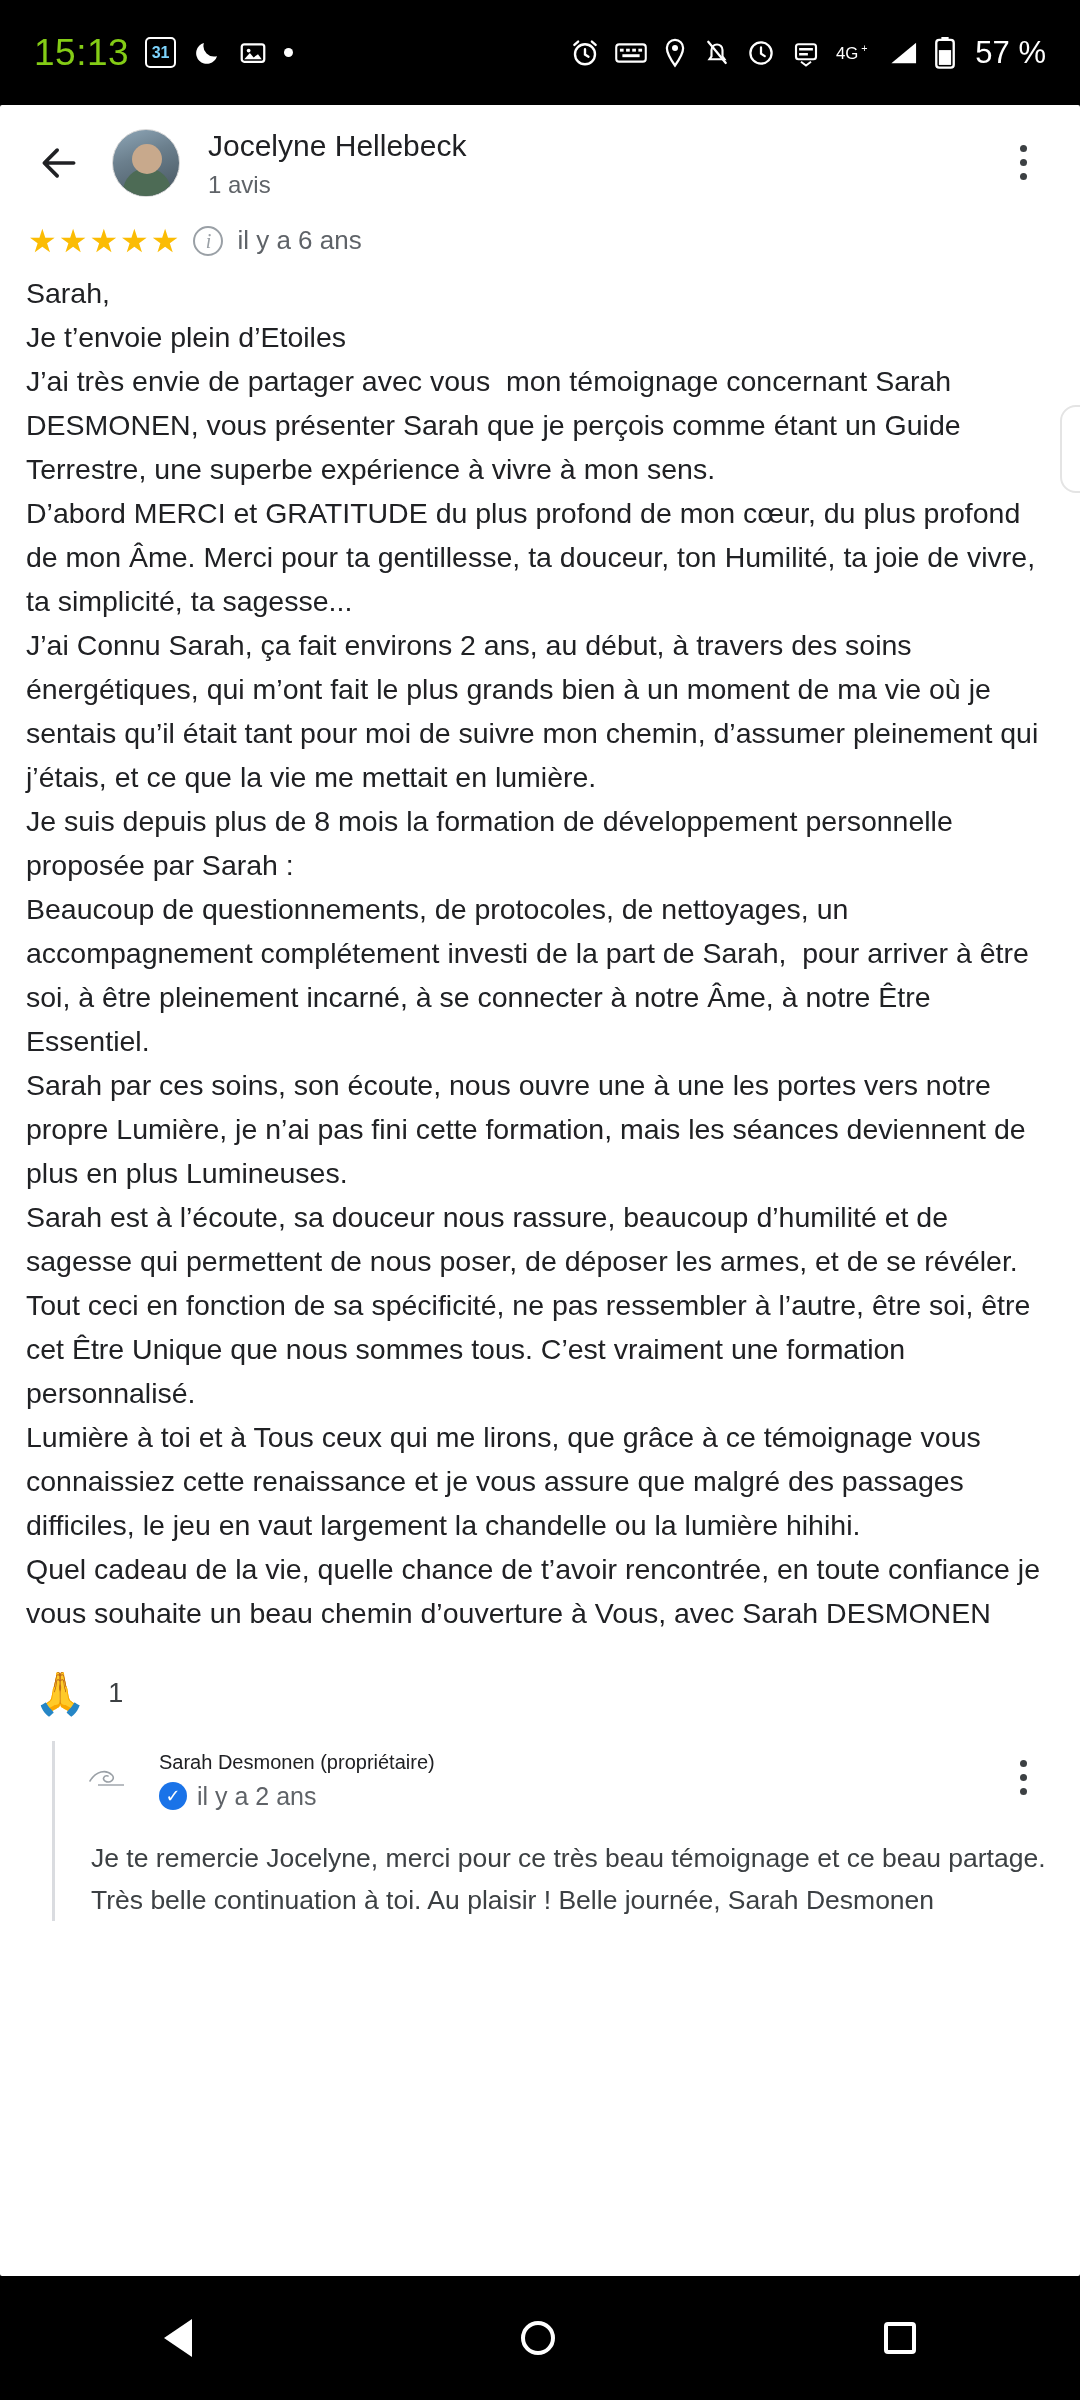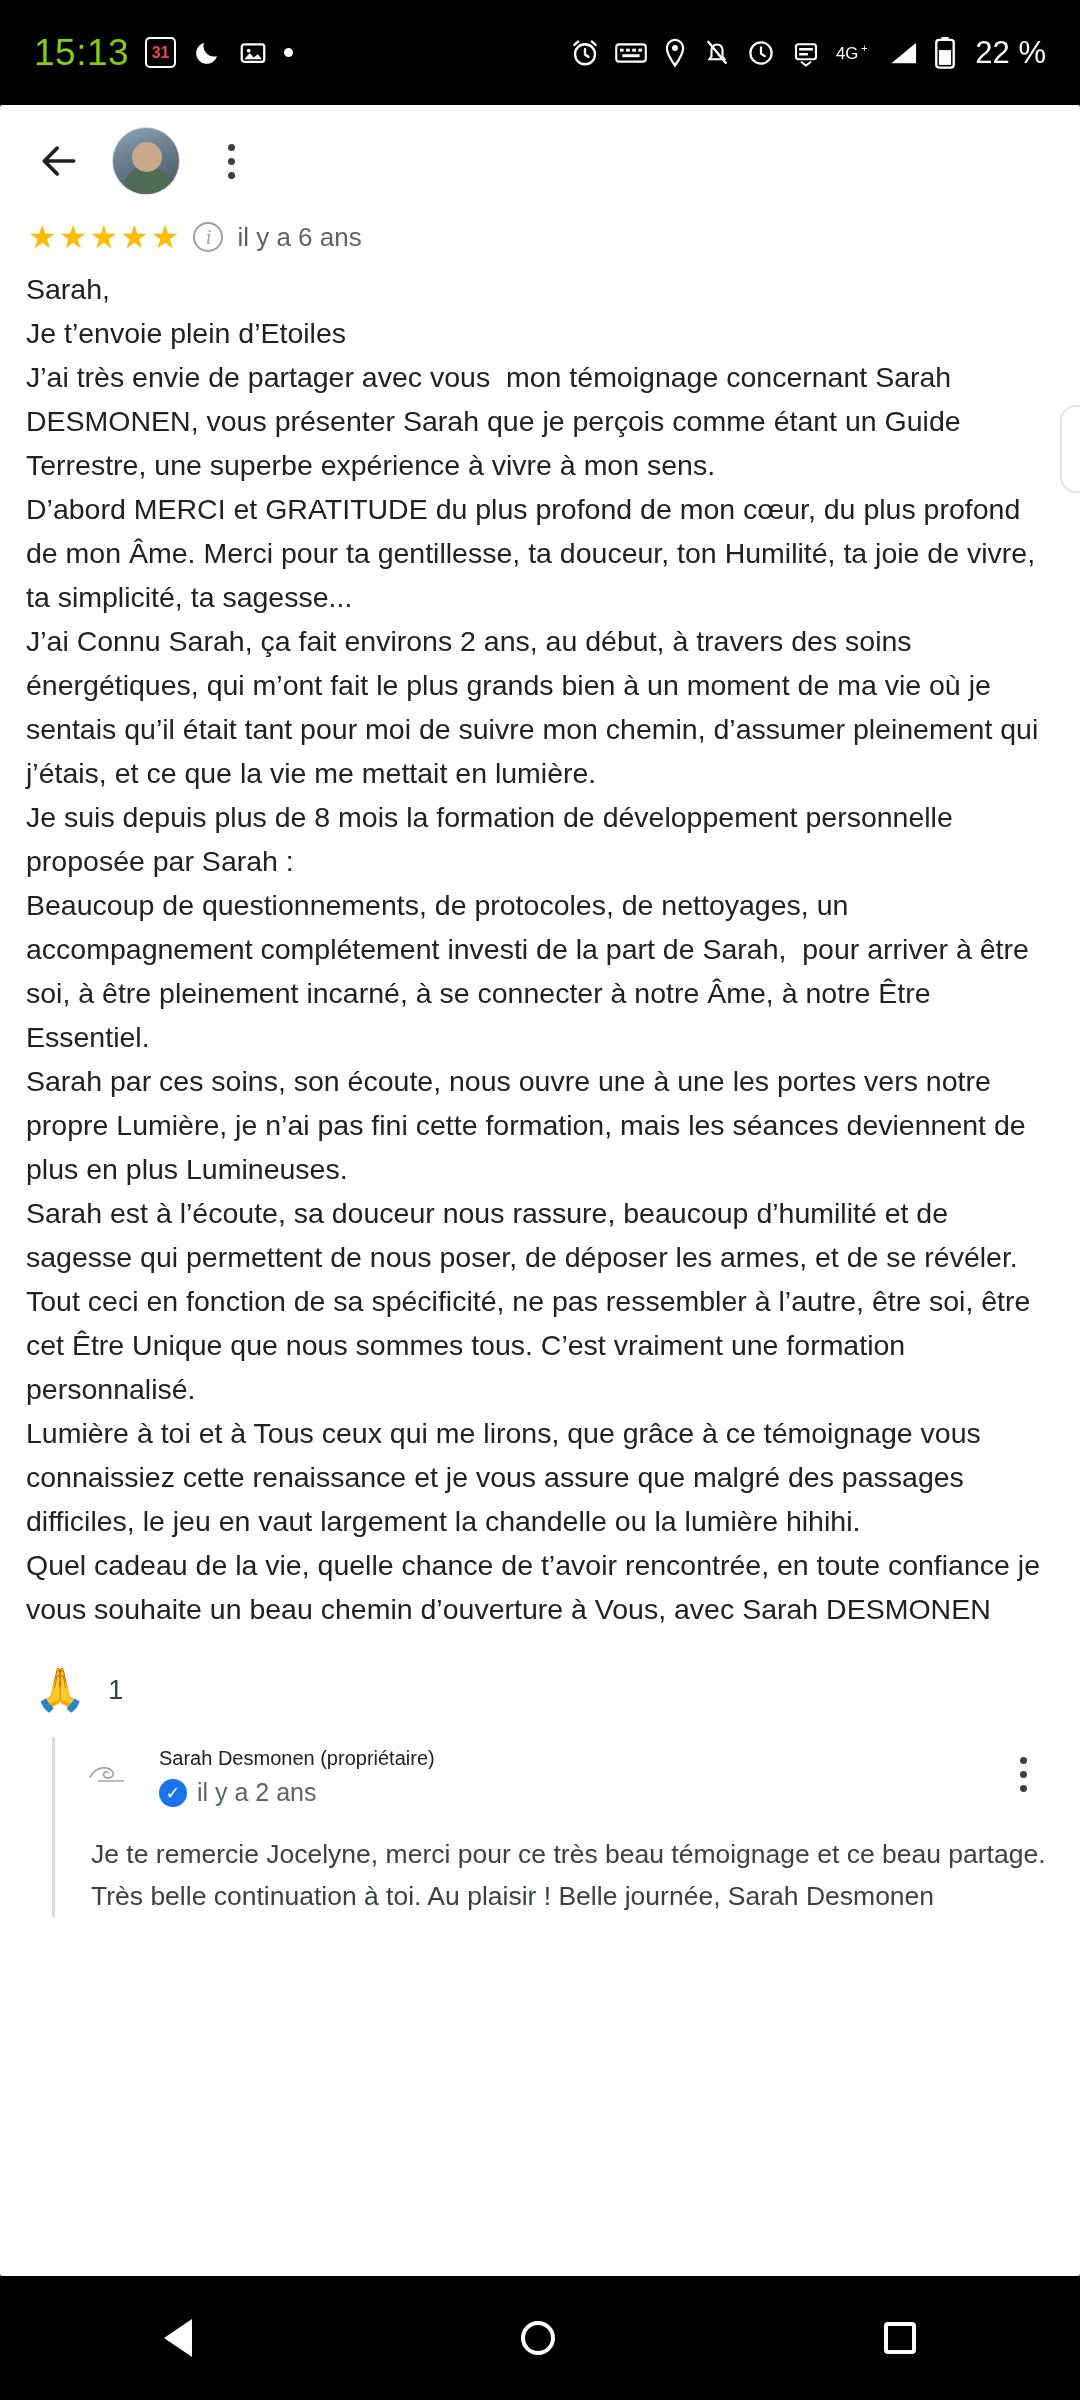--- a/index.html
+++ b/index.html
@@ -47,21 +47,21 @@
     color: #a16207;
   }
   .cal-icon {
     width: 31px; height: 31px;
     border: 2.5px solid #ffffff;
     border-radius: 5px;
     font-size: 16px;
     line-height: 27px;
     text-align: center;
     font-weight: bold;
-    color:#ef4444;
+    color:#7dd3fc;
   }
   .dot-icon {
     width: 9px; height: 9px; border-radius: 50%;
     background: #ffffff;
     display:inline-block;
   }
   .status-right {
     display: flex;
     align-items: center;
     gap: 15px;
@@ -353,35 +353,39 @@
             <path d="M20 2v14H3z" fill="#ffffff"></path>
           </svg>
       </span>
       <span class="status-icon">
         <svg width="22" height="32" viewBox="0 0 14 22">
             <rect x="4.5" y="0" width="5" height="2" fill="#fff"></rect>
             <rect x="1" y="2" width="12" height="19" rx="2" fill="none" stroke="#fff" stroke-width="1.6"></rect>
             <rect x="2.8" y="9" width="8.4" height="10.2" fill="#fff"></rect>
           </svg>
       </span>
-      <span class="batt-text">22 %</span>
+      <span class="batt-text">57 %</span>
     </div>
   </div>
 
   <div class="app">
 
     <div class="scroll-hint"></div>
 
     <div class="topbar">
       <div class="back-btn">
         <svg width="44" height="44" viewBox="0 0 24 24">
             <path d="M20 12H4.5M11 5l-7 7 7 7" fill="none" stroke="#202124" stroke-width="2" stroke-linecap="round" stroke-linejoin="round"></path>
           </svg>
       </div>
       <div class="avatar"></div>
+      <div class="reviewer">
+        <div class="reviewer-name">Jocelyne Hellebeck</div>
+        <div class="reviewer-sub">1 avis</div>
+      </div>
       <div class="kebab">
         <i></i>
           <i></i>
           <i></i>
       </div>
     </div>
 
     <div class="rating-row">
       <div class="stars">
         <span class="star">★</span>

